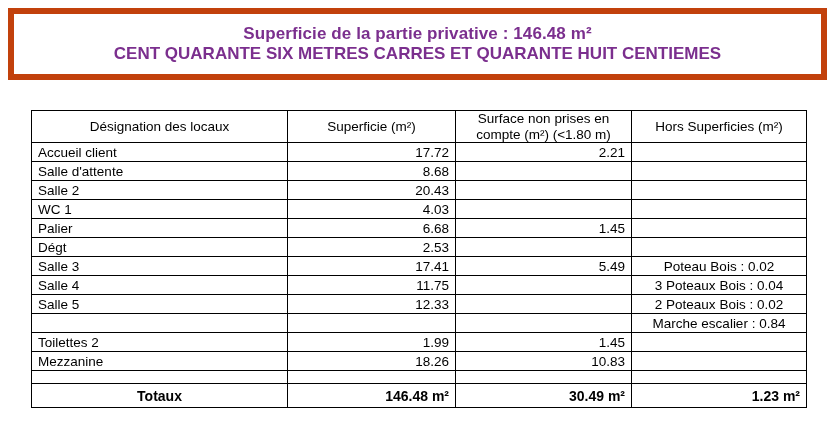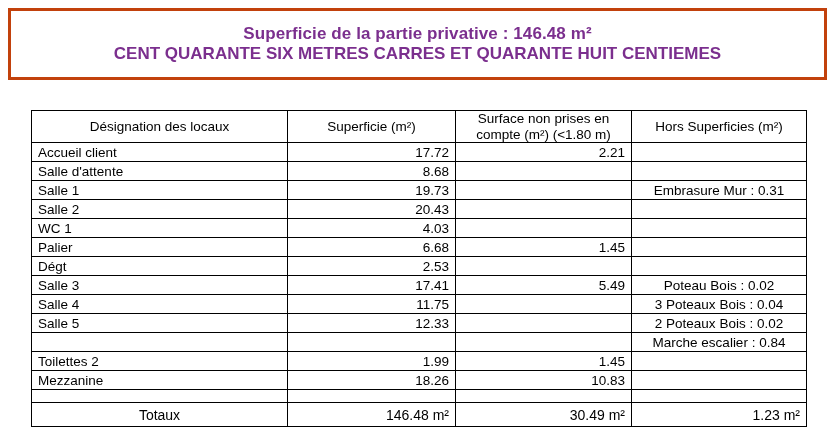--- a/index.html
+++ b/index.html
@@ -23,21 +23,21 @@
     box-sizing: border-box;
   }
 
   
   .banner {
     position: absolute;
     left: 8px;
     top: 8px;
     width: 819px;
     height: 72px;
-    border: 3px solid #c2410c;
+    border: 6px solid #c2410c;
     box-sizing: border-box;
     display: flex;
     flex-direction: column;
     align-items: center;
     justify-content: center;
     background: #ffffff;
   }
   .banner-line1 {
     font-size: 17px;
     font-weight: bold;
@@ -94,20 +94,21 @@
     height: 13px;
     border-left: 1px solid #000000;
     border-right: 1px solid #000000;
     border-top: 1px solid #000000;
     border-bottom: 1px solid #000000;
   }
 
   tr.totals td {
     height: 24px;
     font-size: 14px;
+    font-weight: bold;
   }
   td.totals-label {
     text-align: center;
   }
   td.totals-num {
     text-align: right;
     padding-right: 34px;
   }
   td.totals-num-hors {
     text-align: right;
@@ -148,26 +149,20 @@
           <td class="num">2.21</td>
           <td class="hors"></td>
         </tr>
         <tr>
           <td class="desig">Salle d'attente</td>
           <td class="num">8.68</td>
           <td class="num"></td>
           <td class="hors"></td>
         </tr>
         <tr>
-          <td class="desig">Salle 1</td>
-          <td class="num">19.73</td>
-          <td class="num"></td>
-          <td class="hors">Embrasure Mur : 0.31</td>
-        </tr>
-        <tr>
           <td class="desig">Salle 2</td>
           <td class="num">20.43</td>
           <td class="num"></td>
           <td class="hors"></td>
         </tr>
         <tr>
           <td class="desig">WC 1</td>
           <td class="num">4.03</td>
           <td class="num"></td>
           <td class="hors"></td>

